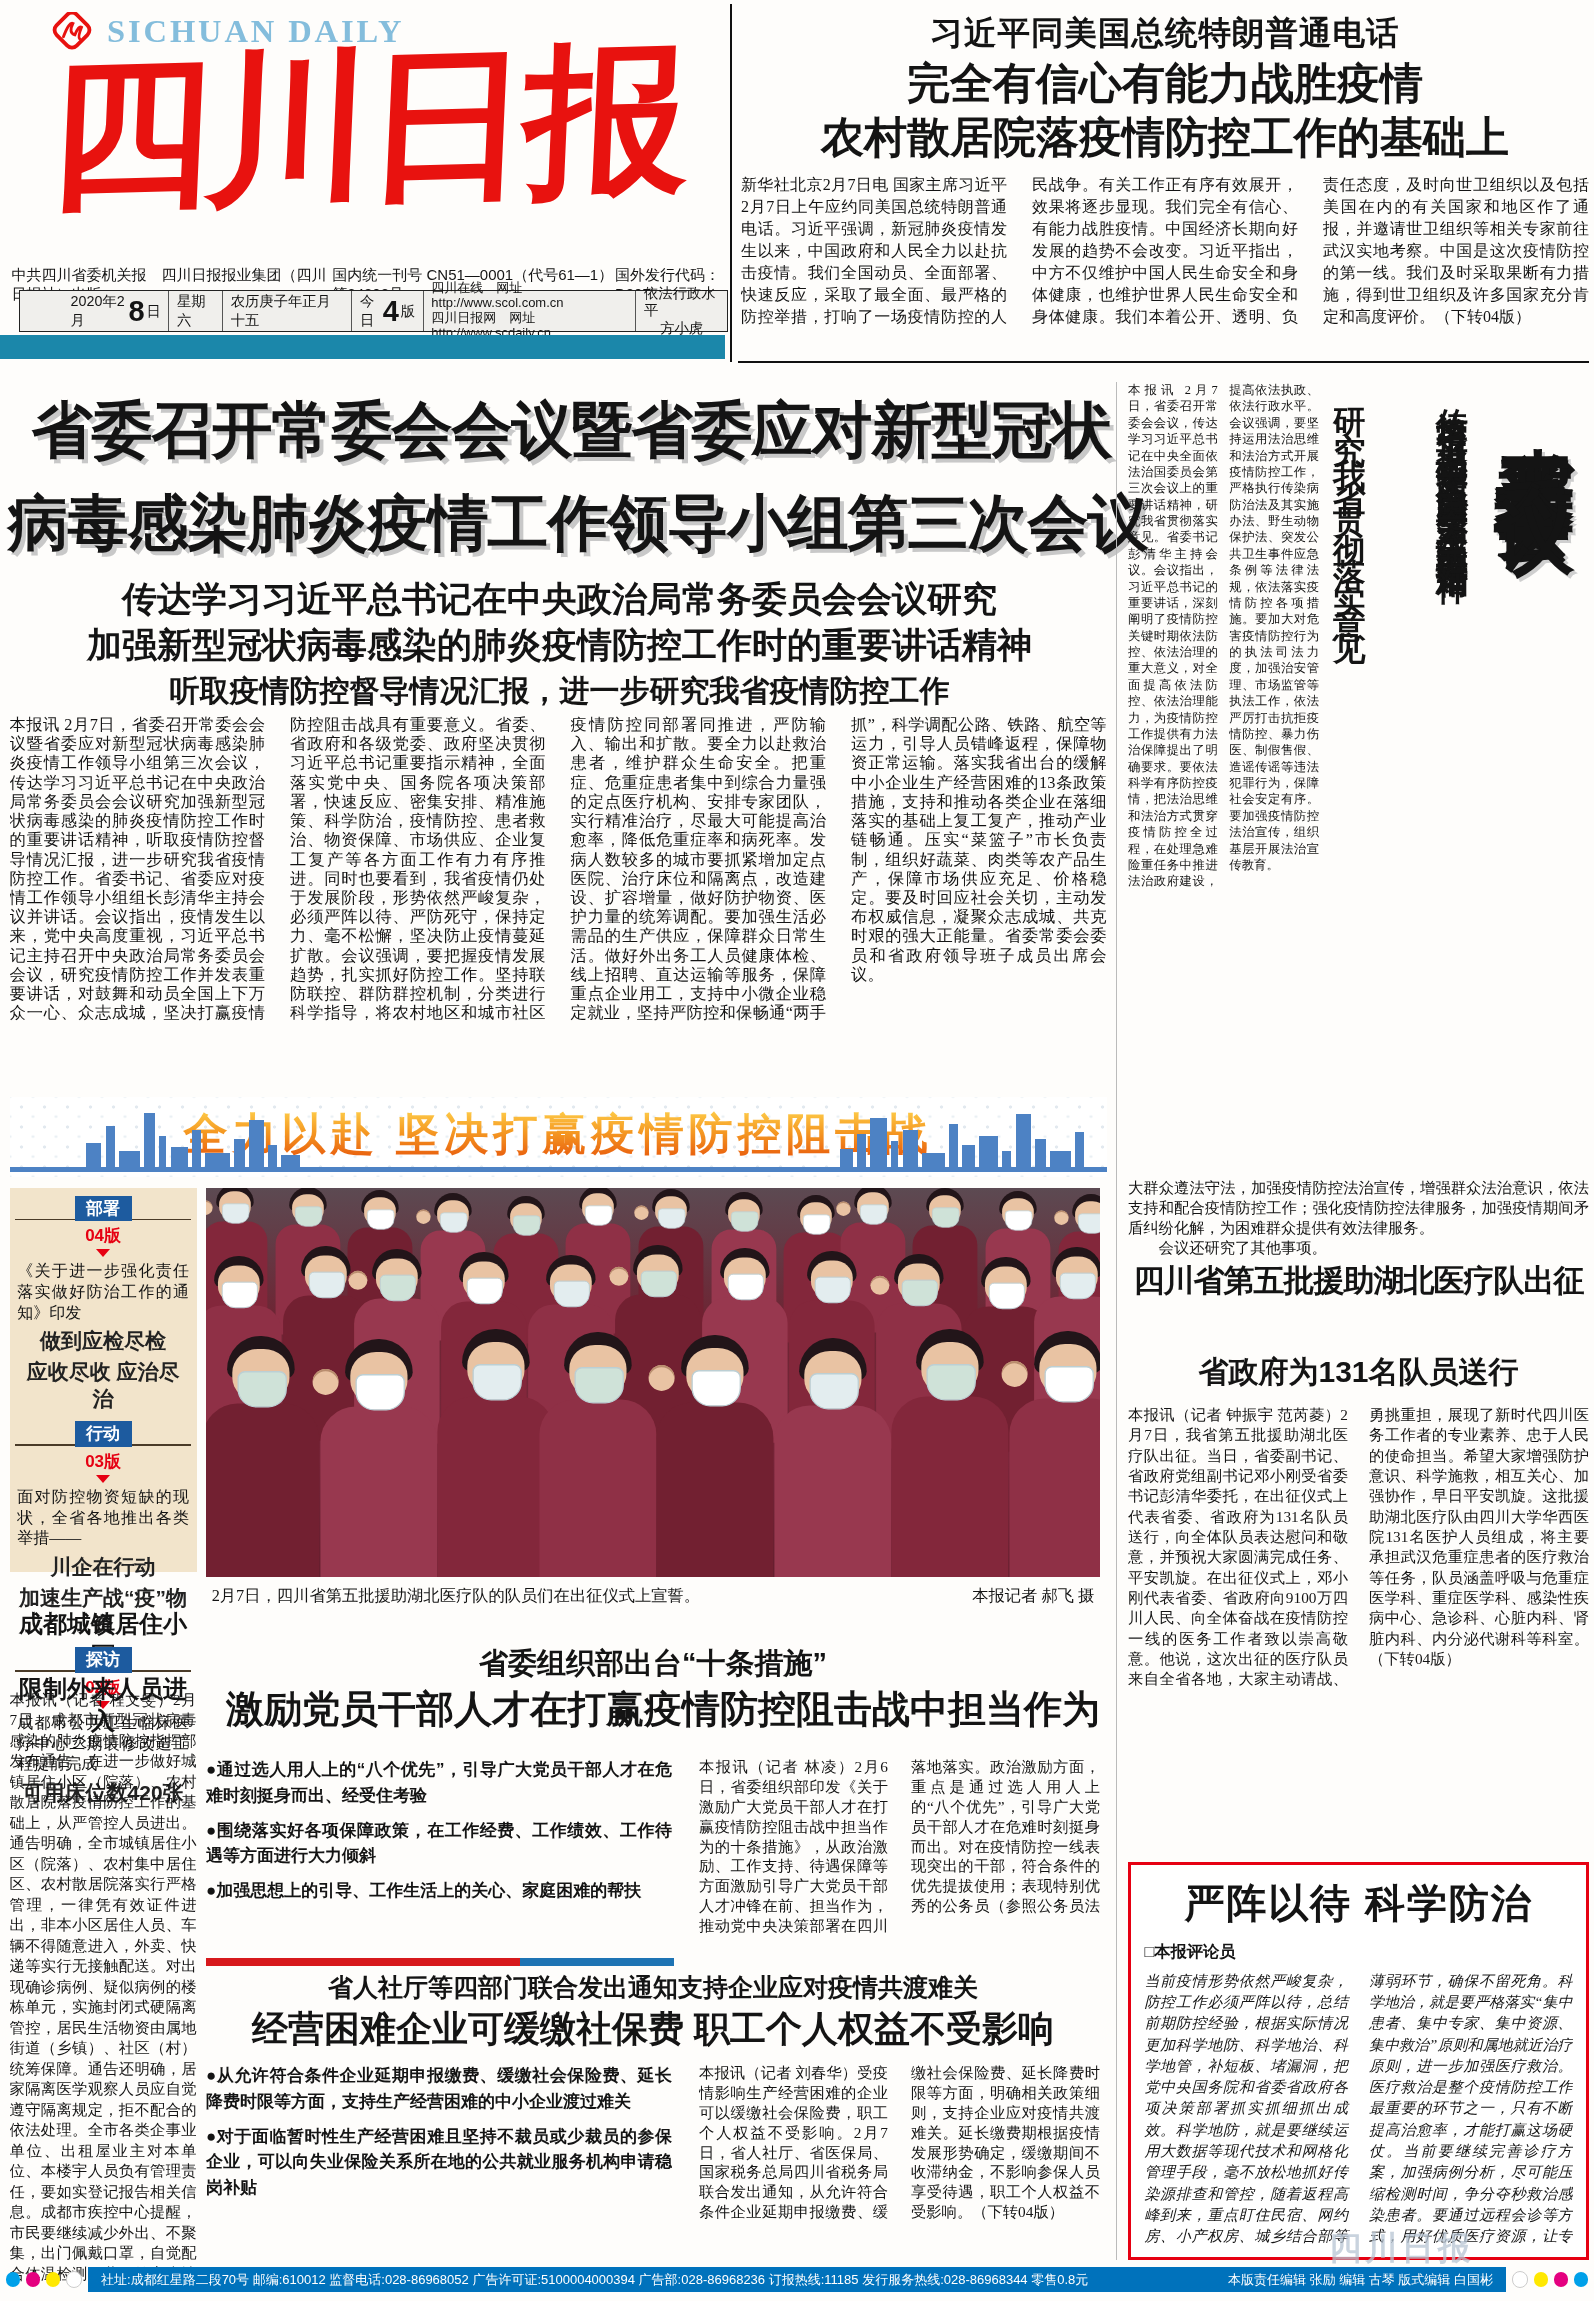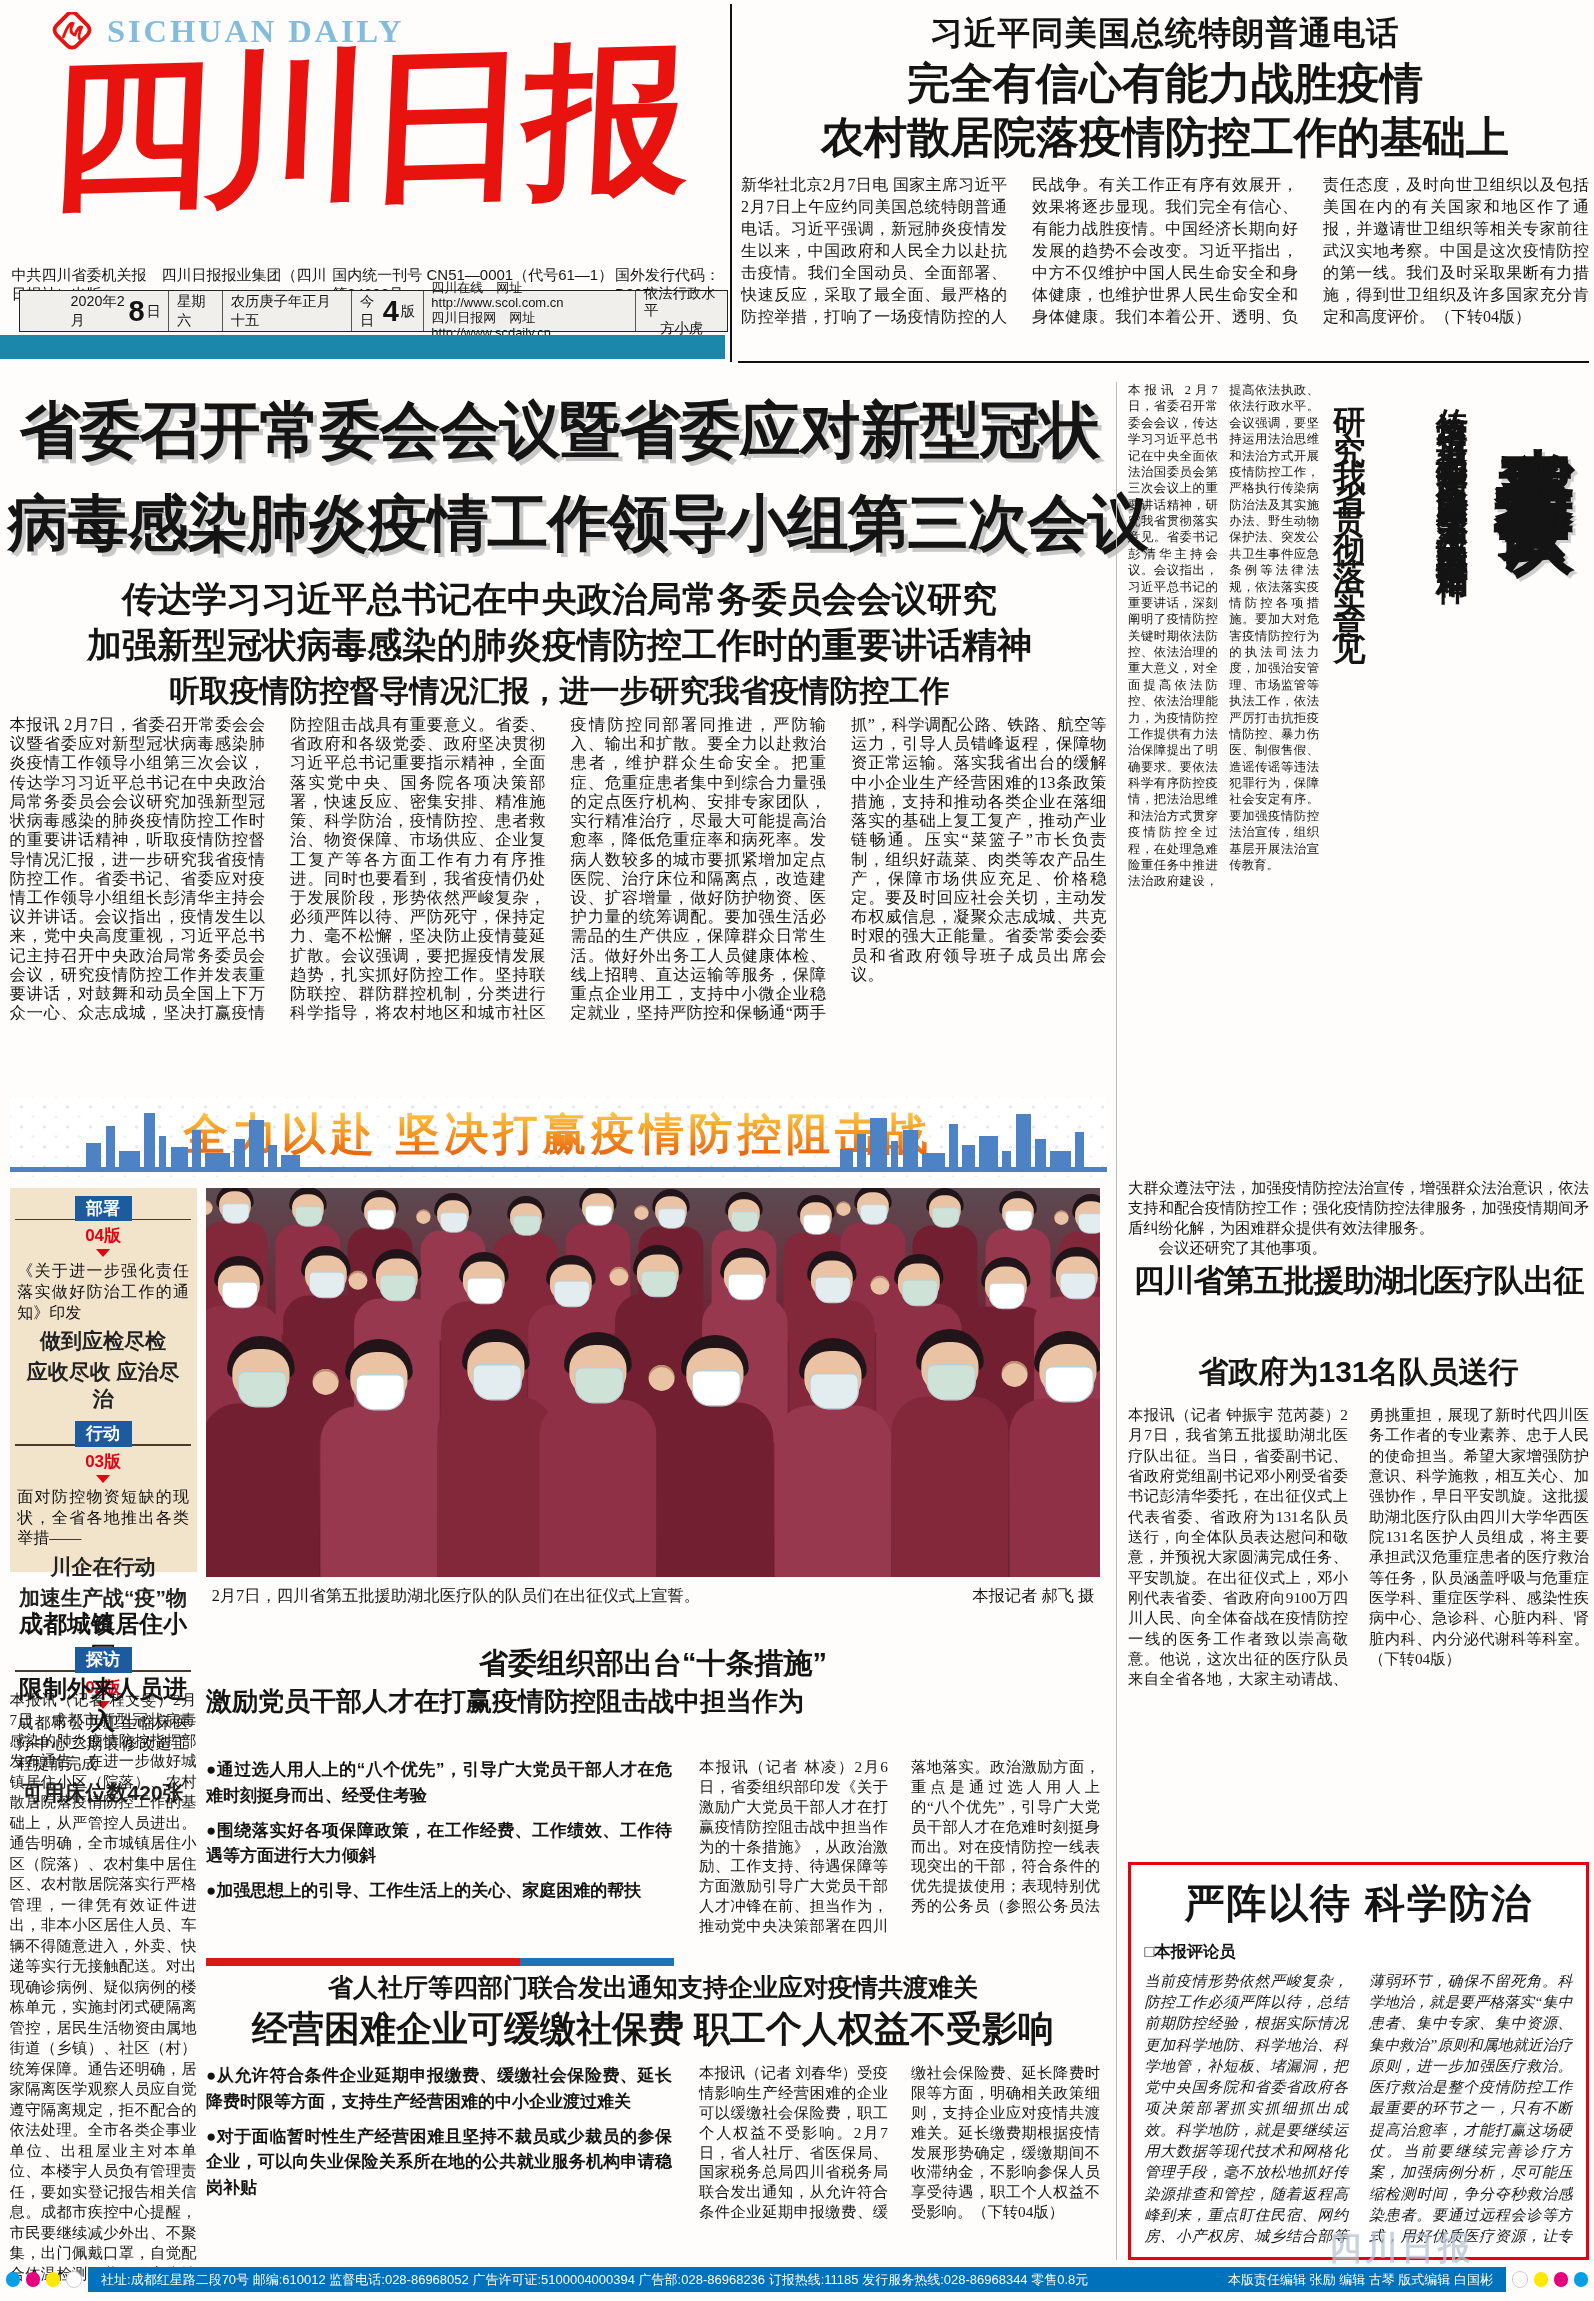--- a/index.html
+++ b/index.html
@@ -34,21 +34,21 @@
   .tr-h1,.tr-h2{left:741px;width:848px;text-align:center;font-family:"Liberation Sans",sans-serif;
                 font-weight:900;font-size:43px;letter-spacing:0px;white-space:nowrap;}
   .tr-h1{top:55px;}  .tr-h2{top:109px;}
   .tr-body{left:741px;top:174px;width:848px;height:180px;column-count:3;column-gap:25px;
            font-size:16px;line-height:1.38;}
 
   
   .ld-h1,.ld-h2{left:7.6px;width:1104px;text-align:center;font-family:"Liberation Sans",sans-serif;
                 font-weight:900;font-size:61px;white-space:nowrap;letter-spacing:-1px;
                 text-shadow:3.8px 3.8px 0 #c8c8c8;}
-  .ld-h1{top:390px;} .ld-h2{top:483px;}
+  .ld-h1{top:390px;text-align:right;} .ld-h2{top:483px;}
   .ld-s1,.ld-s2{left:7.6px;width:1104px;text-align:center;font-family:"Liberation Sans",sans-serif;
                 font-weight:900;font-size:35px;white-space:nowrap;}
   .ld-s1{top:576px;} .ld-s2{top:622px;}
   .ld-s3{left:7.6px;top:671px;width:1104px;text-align:center;font-family:"Liberation Sans",sans-serif;
          font-weight:700;font-size:30px;white-space:nowrap;}
   .ld-body{left:9.6px;top:715px;width:1097px;height:375px;column-count:4;column-gap:25px;
            font-size:16.3px;line-height:1.18;}
   .vrule-mid{left:1116px;top:382px;width:1px;height:1878px;background:#bbb;}
 
   
@@ -97,22 +97,22 @@
           border-radius:5.7px 5.7px 14.3px 14.3px;}
   .p-torso{left:-1.9px;top:52px;width:90px;height:153px;border-radius:27px 27px 0 0;}
   .p-fist{left:-7.6px;top:23px;width:20px;height:20px;background:#e9c3a3;border-radius:50%;z-index:2;
           box-shadow:0 1.9px 0 #b98d6e inset;}
   .caption{left:206px;top:1585px;width:894px;display:flex;justify-content:space-between;
            font-size:16.3px;padding:0 5.7px;box-sizing:border-box;}
 
   
   .mid-kicker{left:206px;top:1644px;width:894px;text-align:center;font-family:"Liberation Sans",sans-serif;
               font-weight:900;font-size:29px;}
-  .mid-h1{left:206px;top:1684px;width:894px;text-align:left;font-family:"Liberation Sans",sans-serif;
-          font-weight:900;font-size:26px;white-space:nowrap;}
+  .mid-h1{left:206px;top:1684px;width:894px;text-align:right;font-family:"Liberation Sans",sans-serif;
+          font-weight:900;font-size:38px;white-space:nowrap;}
   .mid-cols{left:206px;top:1757px;width:894px;height:193px;display:flex;gap:27px;}
   .mc-bullets{width:466px;font-family:"Liberation Sans",sans-serif;font-weight:bold;font-size:17px;
               line-height:1.5;overflow:hidden;}
   .mc-bullets p{margin:0 0 9.6px;text-align:justify;}
   .mc-body{flex:1;column-count:2;column-gap:23px;font-size:15.3px;line-height:1.3;}
   .divbar{left:206px;top:1958px;width:468px;height:7.6px;
           background:linear-gradient(90deg,#d7191c 0 67%,#1e74b4 67% 100%);}
   .mid-kicker2{left:206px;top:1971px;width:894px;text-align:center;font-family:"Liberation Sans",sans-serif;
                font-weight:900;font-size:25px;}
   .mid-h2{left:206px;top:2005px;width:894px;text-align:center;font-family:"Liberation Sans",sans-serif;

